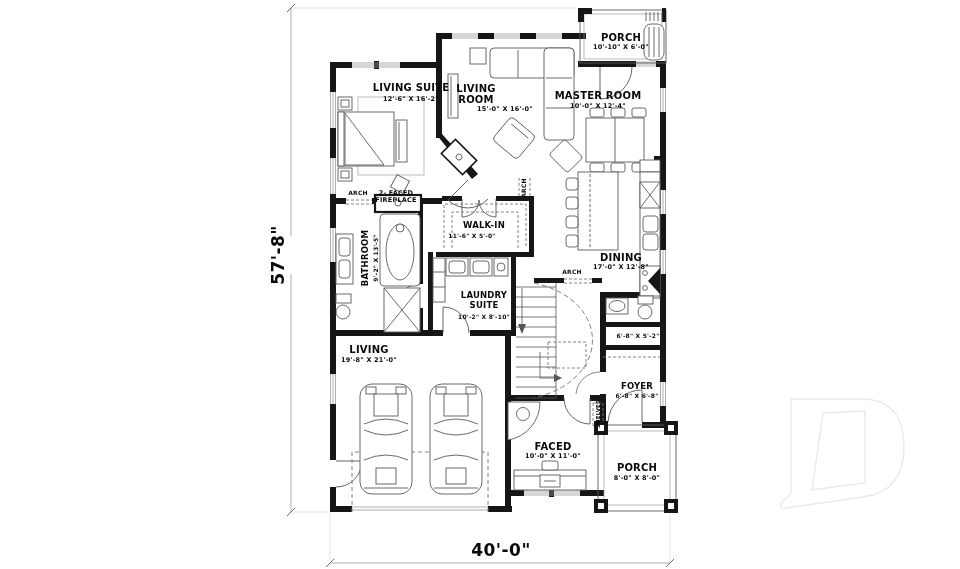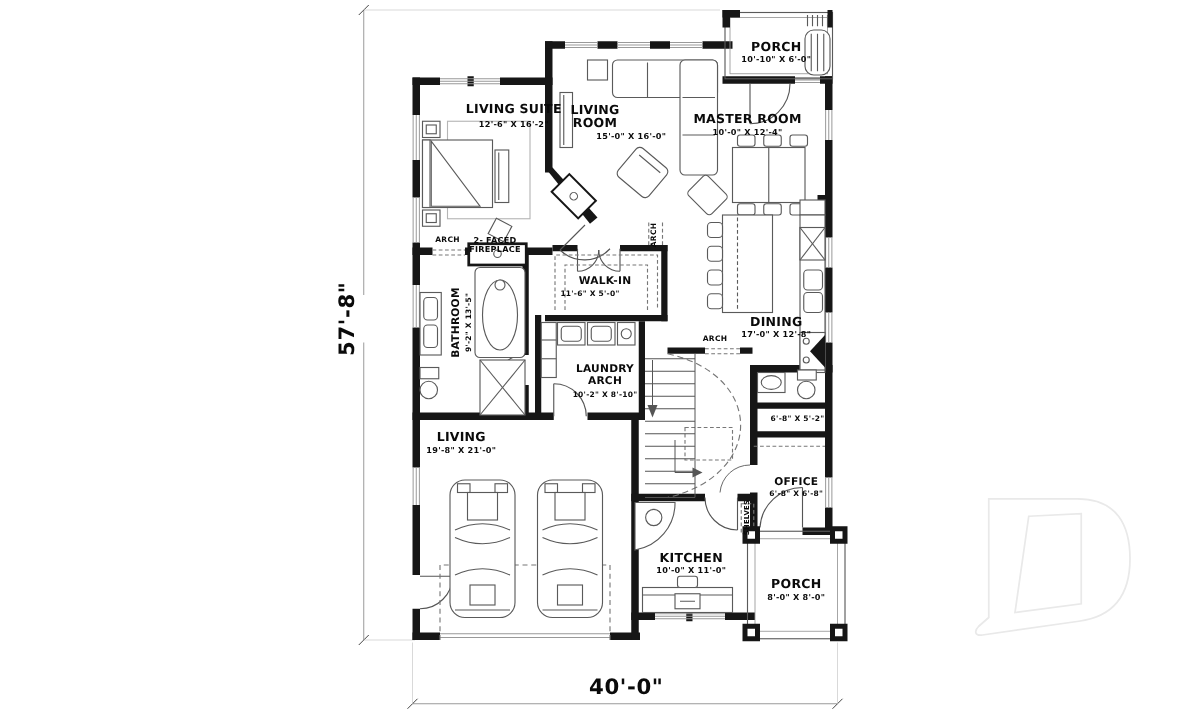--- a/index.html
+++ b/index.html
@@ -417,32 +417,32 @@
 
 <div class="lbl fs9" style="left:621px;top:258px">DINING</div>
 <div class="lbl fs65" style="left:621px;top:268px">17'-0" X 12'-8"</div>
 
 <div class="lbl fs85" style="left:484px;top:226px">WALK-IN</div>
 <div class="lbl fs6" style="left:472px;top:236px">11'-6" X 5'-0"</div>
 
 <div class="lbl rot fs85" style="left:366px;top:258px">BATHROOM</div>
 <div class="lbl rot fs6" style="left:376px;top:258px">9'-2" X 13'-5"</div>
 
-<div class="lbl fs85 wrap" style="left:484px;top:301px;width:58px">LAUNDRY ARCH</div>
+<div class="lbl fs85 wrap" style="left:484px;top:301px;width:58px">LAUNDRY SUITE</div>
 <div class="lbl fs6" style="left:484px;top:317px">10'-2" X 8'-10"</div>
 
 <div class="lbl fs10" style="left:369px;top:350px">LIVING</div>
 <div class="lbl fs65" style="left:369px;top:361px">19'-8" X 21'-0"</div>
 
 <div class="lbl fs6" style="left:638px;top:336px">6'-8" X 5'-2"</div>
 
-<div class="lbl fs85" style="left:637px;top:387px">OFFICE</div>
+<div class="lbl fs85" style="left:637px;top:387px">FOYER</div>
 <div class="lbl fs6" style="left:637px;top:396px">6'-8" X 6'-8"</div>
 
-<div class="lbl fs9" style="left:553px;top:447px">KITCHEN</div>
+<div class="lbl fs9" style="left:553px;top:447px">FACED</div>
 <div class="lbl fs65" style="left:553px;top:457px">10'-0" X 11'-0"</div>
 
 <div class="lbl fs9" style="left:637px;top:468px">PORCH</div>
 <div class="lbl fs65" style="left:637px;top:479px">8'-0" X 8'-0"</div>
 
 <div class="lbl fs65 wrap" style="left:396px;top:197px;width:48px">2- FACED FIREPLACE</div>
 
 <div class="lbl fs6" style="left:358px;top:193px">ARCH</div>
 <div class="lbl rot fs6" style="left:524px;top:188px">ARCH</div>
 <div class="lbl fs6" style="left:572px;top:272px">ARCH</div>

